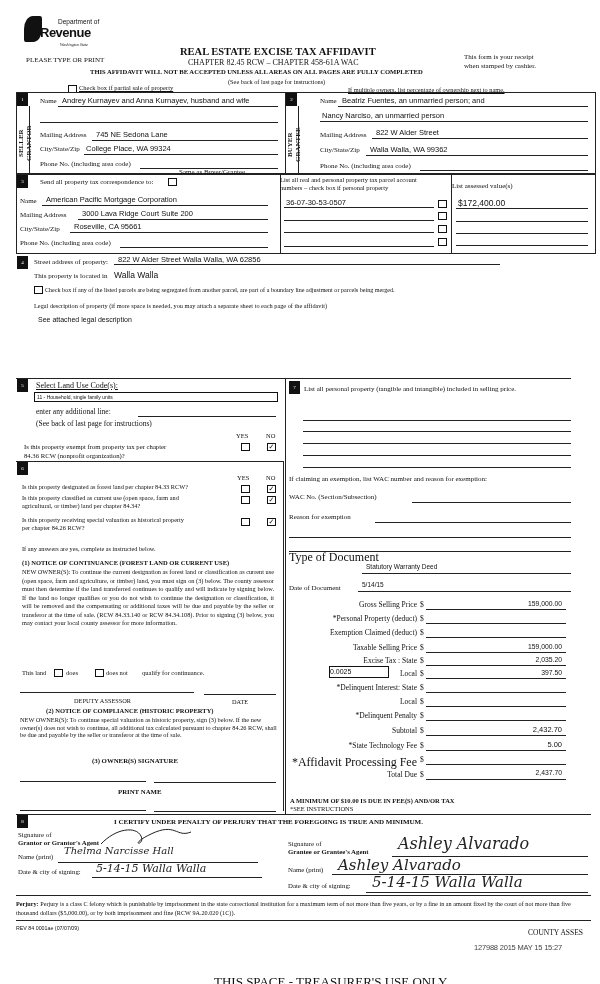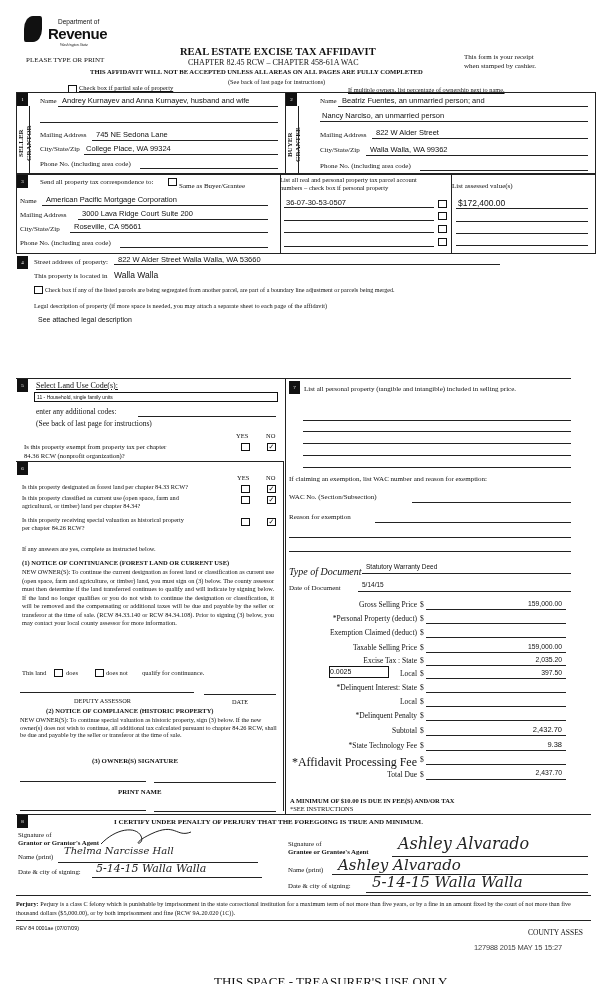--- a/index.html
+++ b/index.html
@@ -17,21 +17,21 @@
   .right { text-align: right; }
   .center { }
   .sig { font-family: "DejaVu Serif", serif; font-style: italic; font-size: 14px; color: #222; }
 </style>
 </head>
 <body>
 
 <div class="abs" style="left:22px;top:8px;width:82px;height:42px;">
   <div class="abs" style="left:2px;top:8px;width:18px;height:26px;border-radius:50% 10% 50% 10%;background:#111;"></div>
   <div class="abs sans" style="left:36px;top:10px;font-size:6.5px;">Department of</div>
-  <div class="abs sans bold" style="left:26px;top:17px;font-size:15px;letter-spacing:-0.5px;">Revenue</div>
+  <div class="abs sans bold" style="left:18px;top:17px;font-size:13px;letter-spacing:-0.5px;">Revenue</div>
   <div class="abs" style="left:38px;top:34px;font-size:4px;font-style:italic;">Washington State</div>
 </div>
 <div class="abs" style="left:26px;top:56px;font-size:7px;">PLEASE TYPE OR PRINT</div>
 <div class="abs bold" style="left:180px;top:46px;font-size:10.5px;">REAL ESTATE EXCISE TAX AFFIDAVIT</div>
 <div class="abs" style="left:188px;top:58px;font-size:8px;">CHAPTER 82.45 RCW – CHAPTER 458-61A WAC</div>
 <div class="abs bold" style="left:90px;top:68px;font-size:6.6px;">THIS AFFIDAVIT WILL NOT BE ACCEPTED UNLESS ALL AREAS ON ALL PAGES ARE FULLY COMPLETED</div>
 <div class="abs" style="left:228px;top:78px;font-size:6.3px;">(See back of last page for instructions)</div>
 <div class="abs" style="left:464px;top:53px;font-size:7px;">This form is your receipt</div>
 <div class="abs" style="left:464px;top:62px;font-size:7px;">when stamped by cashier.</div>
 <div class="cb" style="left:68px;top:85px;"></div>
@@ -70,21 +70,21 @@
 <div class="abs lbl" style="left:320px;top:146px;">City/State/Zip</div>
 <div class="abs fill" style="left:370px;top:145px;">Walla Walla, WA 99362</div>
 <div class="line" style="left:366px;top:155px;width:222px;"></div>
 <div class="abs lbl" style="left:320px;top:162px;">Phone No. (including area code)</div>
 <div class="line" style="left:420px;top:170px;width:168px;"></div>
 
 <div class="box" style="left:16px;top:174px;width:580px;height:80px;"></div>
 <div class="num-badge" style="left:17px;top:175px;">3</div>
 <div class="abs lbl" style="left:40px;top:178px;">Send all property tax correspondence to:</div>
 <div class="cb" style="left:168px;top:178px;"></div>
-<div class="abs lbl" style="left:179px;top:182px;">Same as Buyer/Grantee</div>
+<div class="abs lbl" style="left:179px;top:168px;">Same as Buyer/Grantee</div>
 <div class="abs lbl" style="left:20px;top:197px;">Name</div>
 <div class="abs fill" style="left:46px;top:195px;">American Pacific Mortgage Corporation</div>
 <div class="line" style="left:42px;top:205px;width:226px;"></div>
 <div class="abs lbl" style="left:20px;top:211px;">Mailing Address</div>
 <div class="abs fill" style="left:82px;top:209px;">3000 Lava Ridge Court Suite 200</div>
 <div class="line" style="left:78px;top:219px;width:190px;"></div>
 <div class="abs lbl" style="left:20px;top:225px;">City/State/Zip</div>
 <div class="abs fill" style="left:74px;top:222px;">Roseville, CA 95661</div>
 <div class="line" style="left:70px;top:232px;width:198px;"></div>
 <div class="abs lbl" style="left:20px;top:239px;">Phone No. (including area code)</div>
@@ -107,34 +107,34 @@
 <div class="line" style="left:456px;top:221px;width:132px;"></div>
 <div class="line" style="left:284px;top:232px;width:150px;"></div>
 <div class="cb" style="left:438px;top:225px;"></div>
 <div class="line" style="left:456px;top:233px;width:132px;"></div>
 <div class="line" style="left:284px;top:246px;width:150px;"></div>
 <div class="cb" style="left:438px;top:238px;"></div>
 <div class="line" style="left:456px;top:245px;width:132px;"></div>
 
 <div class="num-badge" style="left:17px;top:256px;">4</div>
 <div class="abs lbl" style="left:34px;top:258px;">Street address of property:</div>
-<div class="abs fill" style="left:118px;top:255px;">822 W Alder Street Walla Walla, WA 53660</div>
+<div class="abs fill" style="left:118px;top:255px;">822 W Alder Street Walla Walla, WA 62856</div>
 <div class="line" style="left:114px;top:264px;width:386px;"></div>
 <div class="abs lbl" style="left:34px;top:272px;">This property is located in</div>
 <div class="abs sans" style="left:114px;top:270px;font-size:8.5px;">Walla Walla</div>
 <div class="cb" style="left:34px;top:286px;"></div>
 <div class="abs" style="left:45px;top:287px;font-size:6.1px;">Check box if any of the listed parcels are being segregated from another parcel, are part of a boundary line adjustment or parcels being merged.</div>
 <div class="abs" style="left:34px;top:302px;font-size:6.3px;">Legal description of property (if more space is needed, you may attach a separate sheet to each page of the affidavit)</div>
 <div class="abs fill" style="left:38px;top:316px;font-size:7px;">See attached legal description</div>
 
 <div class="abs" style="left:16px;top:378px;width:270px;height:0;border-top:1px solid #222;"></div>
 <div class="num-badge" style="left:17px;top:379px;">5</div>
 <div class="abs" style="left:36px;top:381px;font-size:8px;text-decoration:underline;">Select Land Use Code(s):</div>
 <div class="abs sans" style="left:34px;top:392px;width:244px;height:10px;border:1px solid #111;font-size:5px;line-height:8px;padding-left:2px;">11 - Household, single family units</div>
-<div class="abs" style="left:36px;top:407px;font-size:7.5px;">enter any additional codes:</div>
+<div class="abs" style="left:36px;top:407px;font-size:7.5px;">enter any additional line:</div>
 <div class="line" style="left:138px;top:416px;width:138px;"></div>
 <div class="abs" style="left:36px;top:419px;font-size:7.5px;">(See back of last page for instructions)</div>
 <div class="abs" style="left:236px;top:432px;font-size:6.5px;">YES</div>
 <div class="abs" style="left:266px;top:432px;font-size:6.5px;">NO</div>
 <div class="abs lbl" style="left:24px;top:442px;font-size:6.7px;line-height:9px;"><span>Is this property exempt from property tax per chapter</span><br><span>84.36 RCW (nonprofit organization)?</span></div>
 <div class="cb" style="left:241px;top:443px;"></div>
 <div class="cb" style="left:267px;top:443px;">✓</div>
 
 <div class="box" style="left:16px;top:461px;width:268px;height:350px;border-left:none;border-bottom:none;"></div>
 <div class="num-badge" style="left:17px;top:462px;">6</div>
@@ -181,21 +181,21 @@
 <div class="line" style="left:303px;top:455px;width:268px;"></div>
 <div class="line" style="left:303px;top:467px;width:268px;"></div>
 <div class="abs" style="left:289px;top:475px;font-size:7px;">If claiming an exemption, list WAC number and reason for exemption:</div>
 <div class="abs" style="left:289px;top:493px;font-size:7px;">WAC No. (Section/Subsection)</div>
 <div class="line" style="left:412px;top:502px;width:159px;"></div>
 <div class="abs" style="left:289px;top:513px;font-size:7px;">Reason for exemption</div>
 <div class="line" style="left:375px;top:522px;width:196px;"></div>
 <div class="line" style="left:289px;top:537px;width:282px;"></div>
 <div class="line" style="left:289px;top:551px;width:282px;"></div>
 
-<div class="abs" style="left:289px;top:566px;font-size:10px;font-style:italic;">Type of Document</div>
+<div class="abs" style="left:289px;top:550px;font-size:12px;">Type of Document</div>
 <div class="abs fill" style="left:366px;top:563px;font-size:6.5px;">Statutory Warranty Deed</div>
 <div class="line" style="left:362px;top:573px;width:209px;"></div>
 <div class="abs" style="left:289px;top:584px;font-size:7px;">Date of Document</div>
 <div class="abs fill" style="left:362px;top:581px;font-size:6.5px;">5/14/15</div>
 <div class="line" style="left:358px;top:591px;width:213px;"></div>
 
 <div class="abs right" style="left:290px;top:600px;width:127px;font-size:7.5px;">Gross Selling Price</div>
 <div class="abs" style="left:420px;top:600px;font-size:7.5px;">$</div>
 <div class="abs fill right" style="left:426px;top:600px;width:136px;font-size:6.8px;">159,000.00</div>
 <div class="line" style="left:426px;top:609px;width:140px;"></div>
@@ -236,21 +236,21 @@
 <div class="abs" style="left:420px;top:711px;font-size:7.5px;">$</div>
 <div class="line" style="left:426px;top:720px;width:140px;"></div>
 
 <div class="abs right" style="left:290px;top:726px;width:127px;font-size:7.5px;">Subtotal</div>
 <div class="abs" style="left:420px;top:726px;font-size:7.5px;">$</div>
 <div class="abs fill right" style="left:426px;top:725px;width:136px;font-size:7.5px;">2,432.70</div>
 <div class="line" style="left:426px;top:735px;width:140px;"></div>
 
 <div class="abs right" style="left:290px;top:741px;width:127px;font-size:7.5px;">*State Technology Fee</div>
 <div class="abs" style="left:420px;top:741px;font-size:7.5px;">$</div>
-<div class="abs fill right" style="left:426px;top:740px;width:136px;font-size:7.5px;">9.38</div>
+<div class="abs fill right" style="left:426px;top:740px;width:136px;font-size:7.5px;">5.00</div>
 <div class="line" style="left:426px;top:750px;width:140px;"></div>
 
 <div class="abs right" style="left:290px;top:755px;width:127px;font-size:12px;">*Affidavit Processing Fee</div>
 <div class="abs" style="left:420px;top:755px;font-size:7.5px;">$</div>
 <div class="line" style="left:426px;top:764px;width:140px;"></div>
 
 <div class="abs right" style="left:290px;top:770px;width:127px;font-size:7.5px;">Total Due</div>
 <div class="abs" style="left:420px;top:770px;font-size:7.5px;">$</div>
 <div class="abs fill right" style="left:426px;top:769px;width:136px;font-size:6.8px;">2,437.70</div>
 <div class="line" style="left:426px;top:779px;width:140px;"></div>

